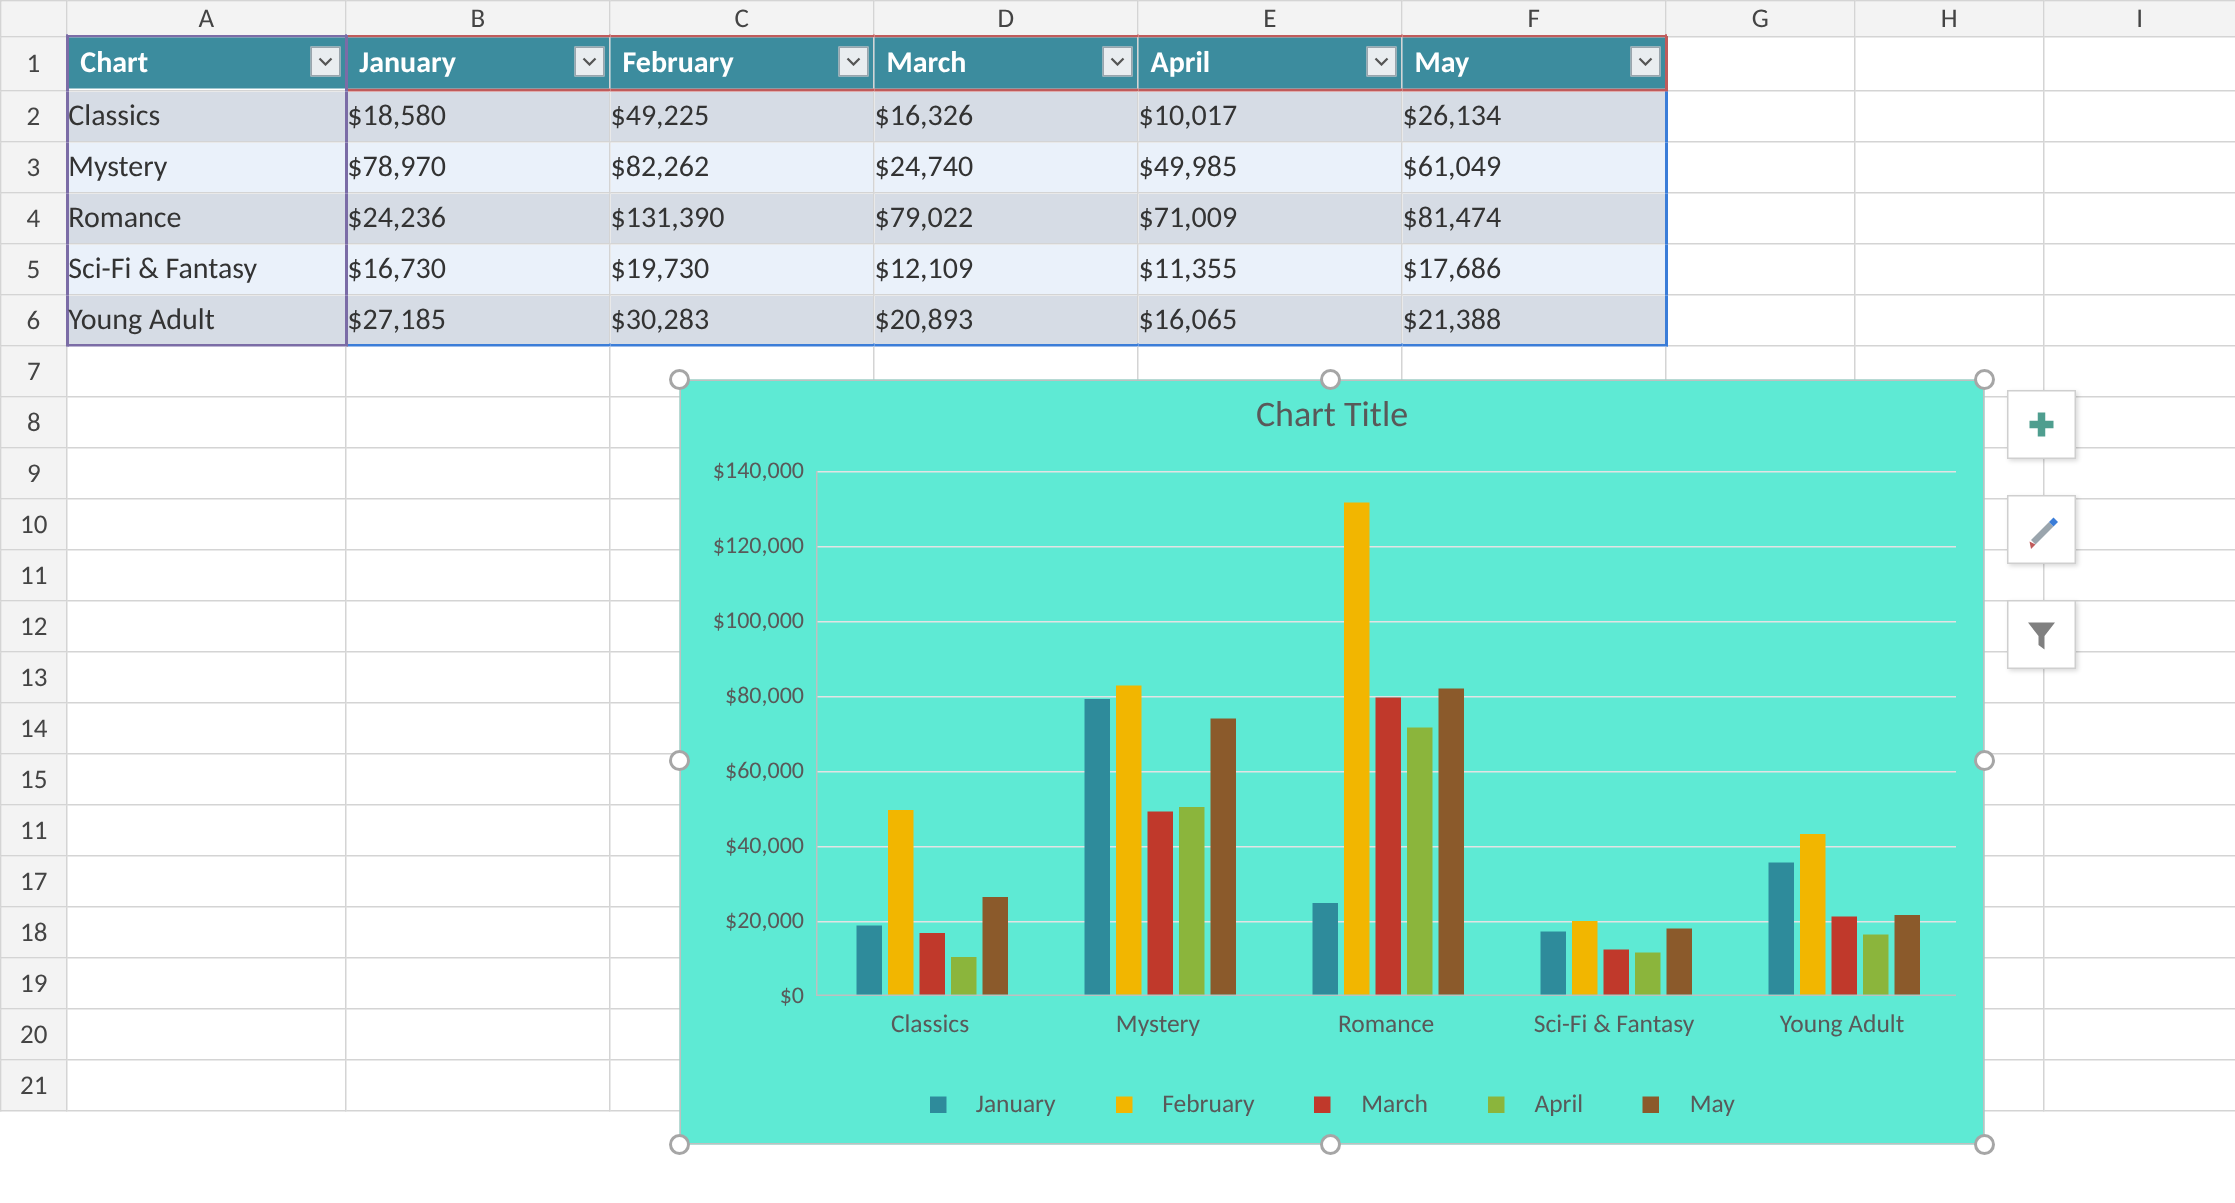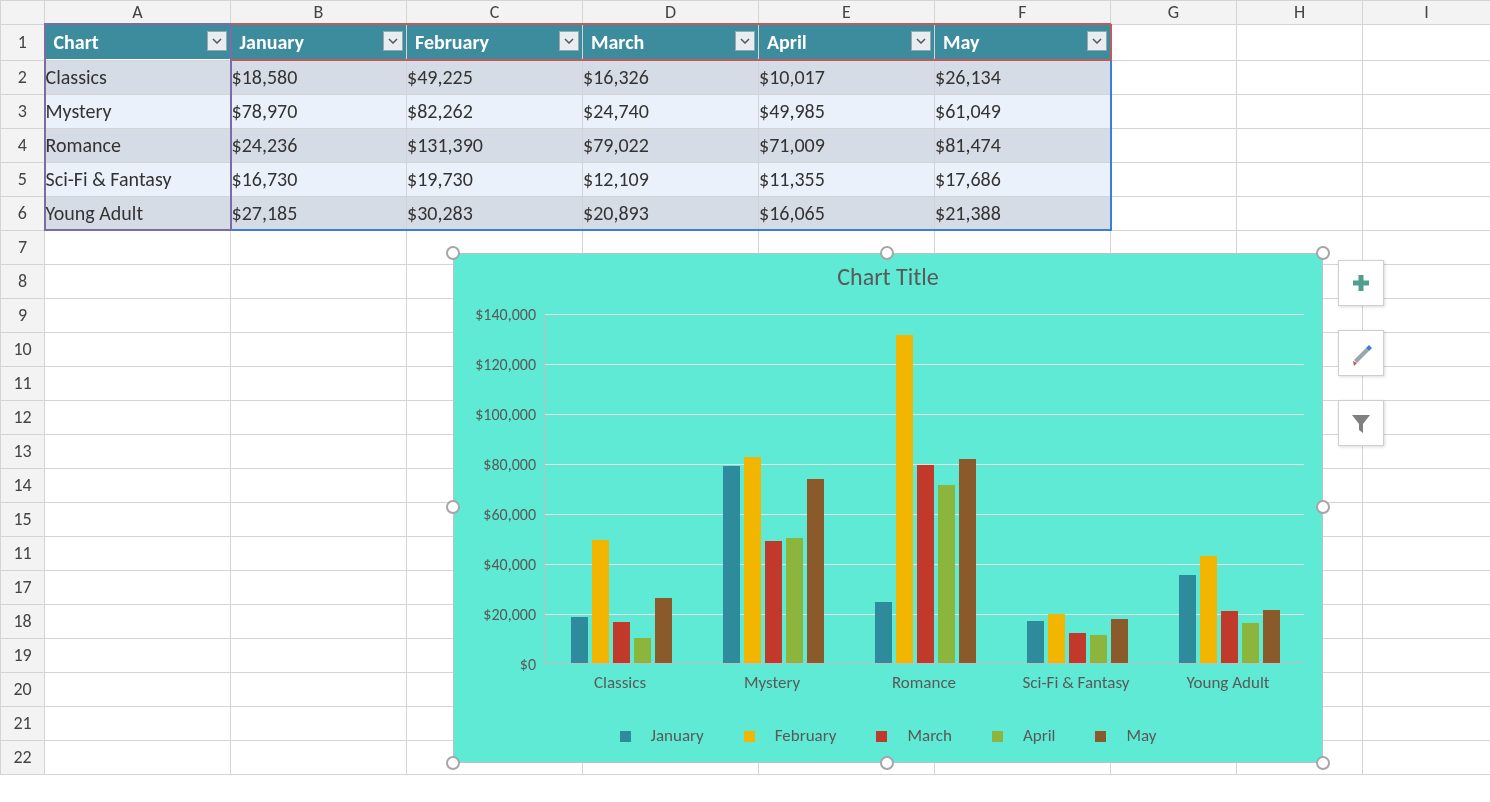--- a/index.html
+++ b/index.html
@@ -473,32 +473,20 @@
           <td></td>
           <td></td>
           <td></td>
           <td></td>
           <td></td>
           <td></td>
           <td></td>
         </tr>
         <tr>
           <th class="rowhdr">21</th>
-          <td></td>
-          <td></td>
-          <td></td>
-          <td></td>
-          <td></td>
-          <td></td>
-          <td></td>
-          <td></td>
-          <td></td>
-        </tr>
-        <tr>
-          <th class="rowhdr">22</th>
           <td></td>
           <td></td>
           <td></td>
           <td></td>
           <td></td>
           <td></td>
           <td></td>
           <td></td>
           <td></td>
         </tr>

